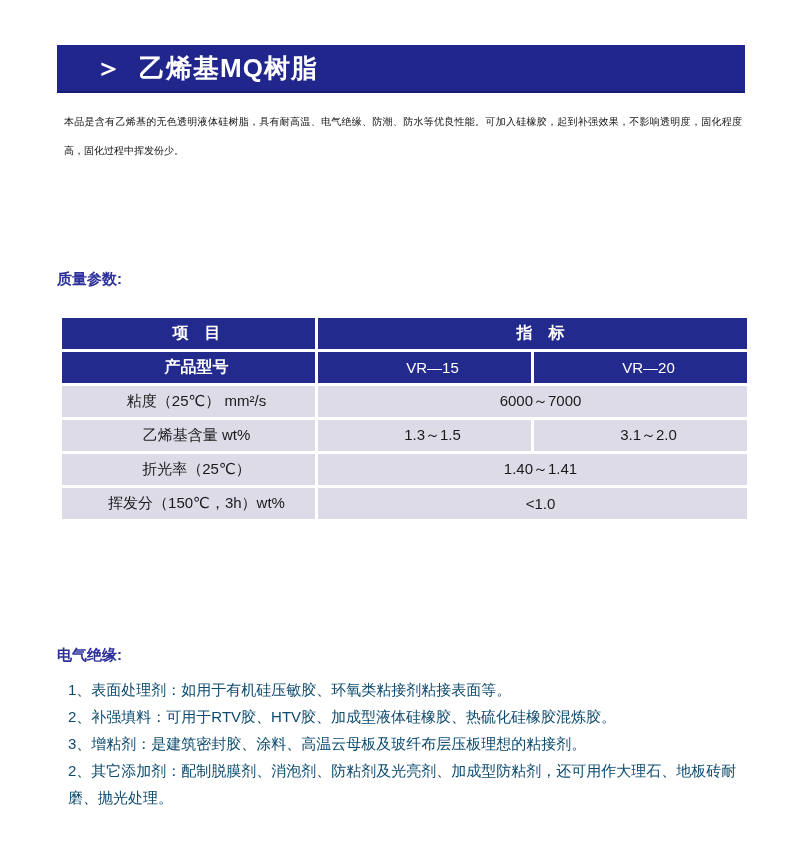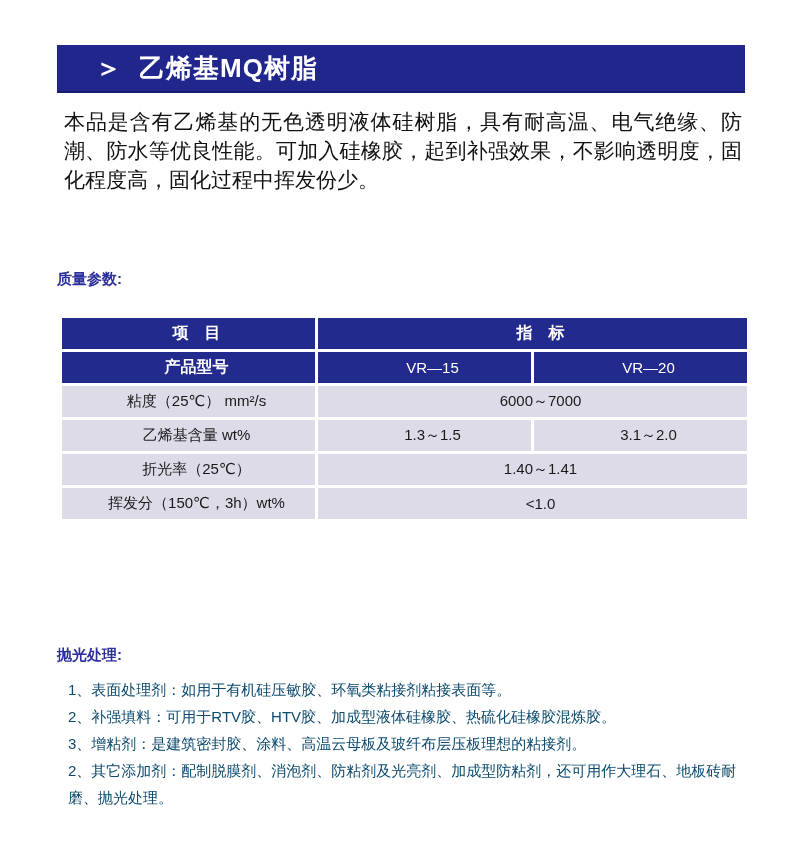--- a/index.html
+++ b/index.html
@@ -36,21 +36,21 @@
     margin-left:17px;
     font-size:26px;
     font-weight:bold;
     letter-spacing:1px;
   }
   
   .desc {
     position:absolute;
     left:64px; top:107px;
     width:678px;
-    font-size:21px;
+    font-size:10px;
     line-height:29px;
     color:#111111;
     text-align:justify;
   }
   
   .section-label {
     position:absolute;
     left:57px;
     color: var(--section-label, #2d2f9b);
     font-size:15px;
@@ -129,21 +129,21 @@
     <div class="td">1.3～1.5</div>
     <div class="td">3.1～2.0</div>
 
     <div class="td">折光率（25℃）</div>
     <div class="td span2">1.40～1.41</div>
 
     <div class="td">挥发分（150℃，3h）wt%</div>
     <div class="td span2">&lt;1.0</div>
   </div>
 
-  <div class="section-label market">抛光处理:</div>
+  <div class="section-label market">电气绝缘:</div>
 
   <div class="mlist">
     <span class="item">1、表面处理剂：如用于有机硅压敏胶、环氧类粘接剂粘接表面等。</span>
     <span class="item">2、补强填料：可用于RTV胶、HTV胶、加成型液体硅橡胶、热硫化硅橡胶混炼胶。</span>
     <span class="item">3、增粘剂：是建筑密封胶、涂料、高温云母板及玻纤布层压板理想的粘接剂。</span>
     <span class="item">2、其它添加剂：配制脱膜剂、消泡剂、防粘剂及光亮剂、加成型防粘剂，还可用作大理石、地板砖耐磨、抛光处理。</span>
   </div>
 
 </div>
 

